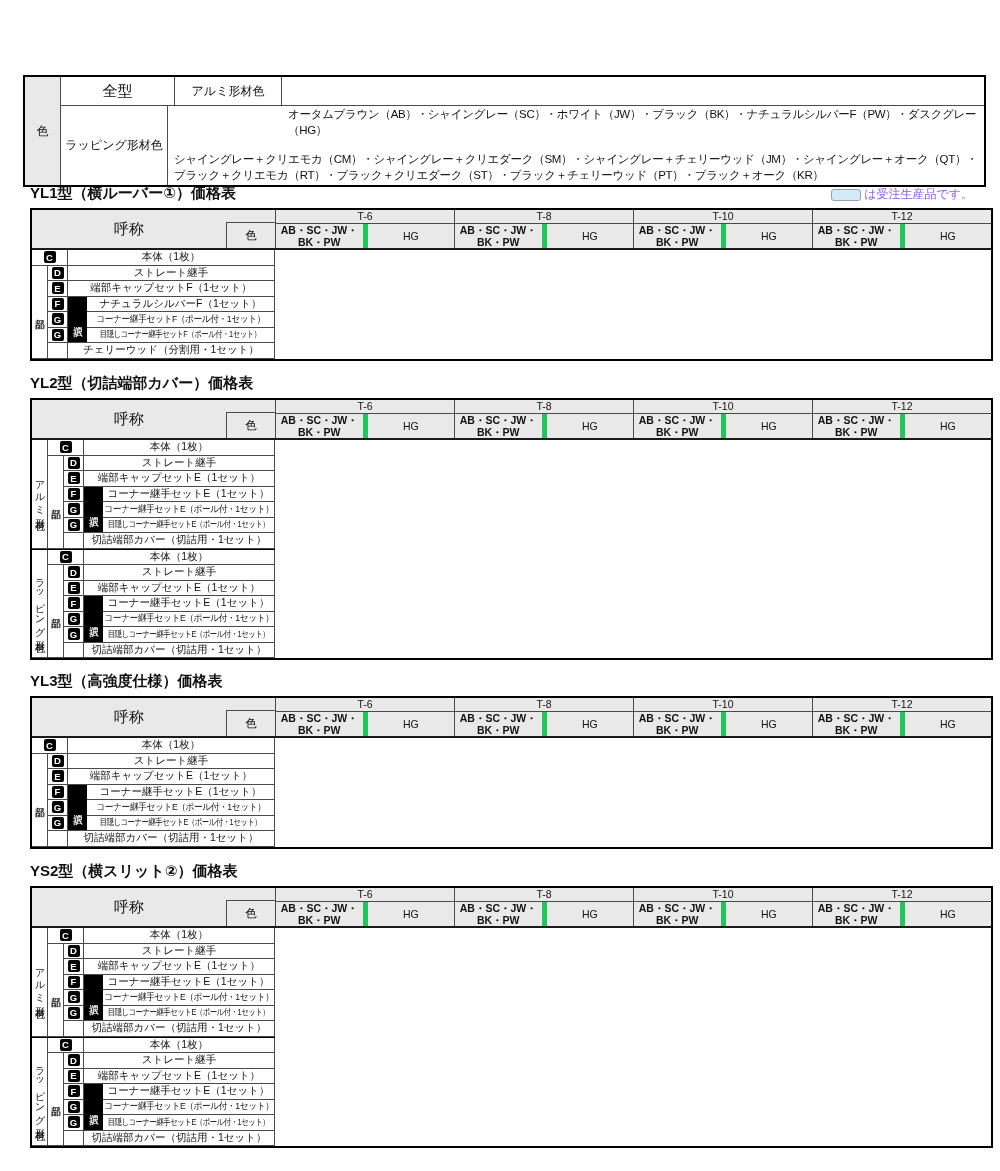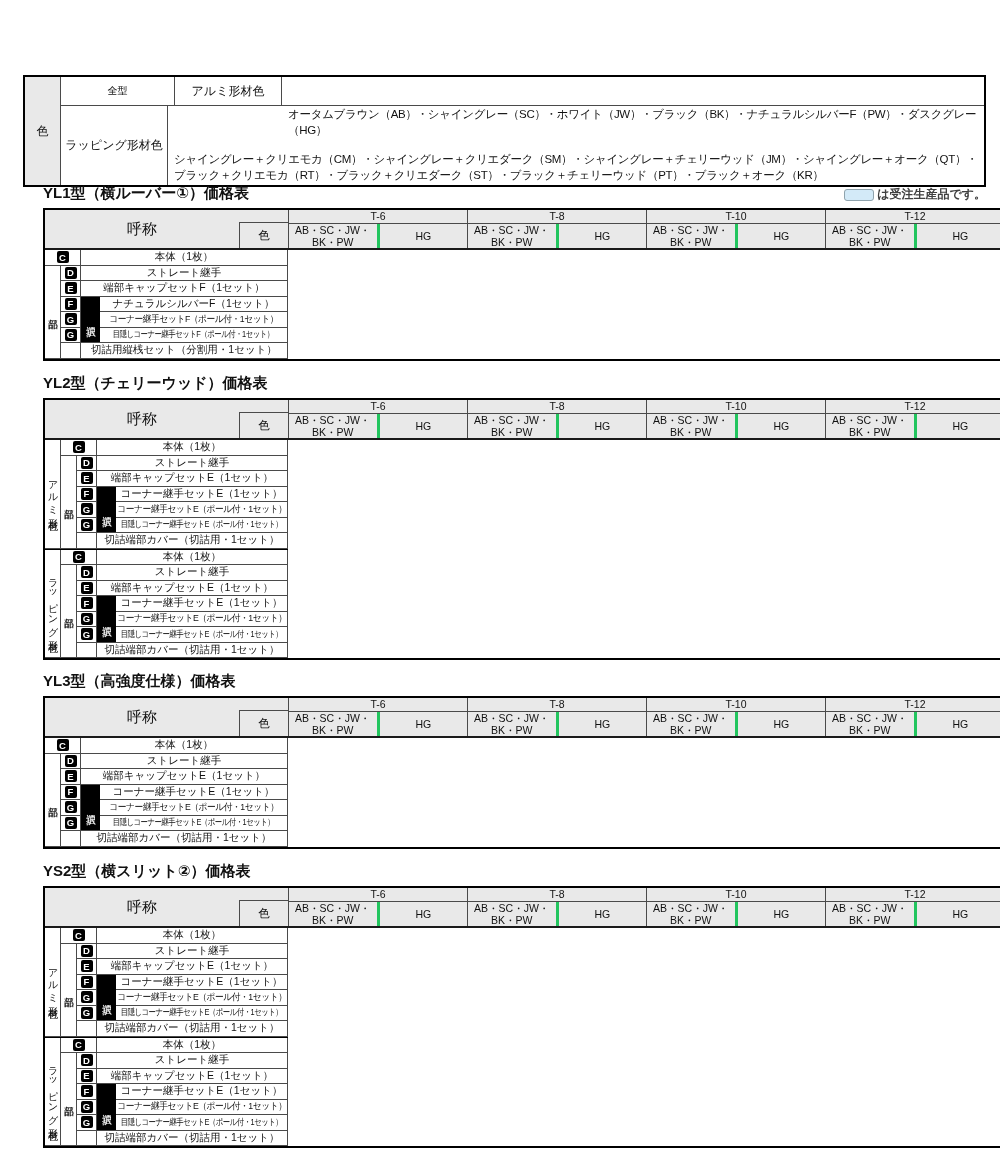--- a/index.html
+++ b/index.html
@@ -9,43 +9,43 @@
   .page-title { position: absolute; top: 4px; left: 21px; font-size: 28px; font-weight: 800; letter-spacing: -0.5px; white-space: nowrap; }
 
   
   .color-table { position: absolute; top: 75px; left: 23px; width: 963px; border: 2px solid #000; display: flex; background: #fff; }
   .ct-head { width: 36px; background: #e9e9e9; border-right: 1px solid #4a4a4a; display: flex; align-items: center; justify-content: center; font-size: 12px; }
   .ct-rows { flex: 1; display: flex; flex-direction: column; }
   .ct-row { display: flex; }
   .ct-row + .ct-row { border-top: 1px solid #4a4a4a; }
   .ct-row:first-child { height: 28px; }
   .ct-row:last-child { min-height: 37px; }
-  .ct-scope { width: 114px; border-right: 1px solid #4a4a4a; display: flex; align-items: center; justify-content: center; text-align: center; font-size: 10px; white-space: pre-line; line-height: 1.25; }
+  .ct-scope { width: 114px; border-right: 1px solid #4a4a4a; display: flex; align-items: center; justify-content: center; text-align: center; font-size: 15px; white-space: pre-line; line-height: 1.25; }
   .ct-type { width: 107px; border-right: 1px solid #4a4a4a; display: flex; align-items: center; justify-content: center; font-size: 12px; }
   .ct-colors { flex: 1; display: flex; align-items: center; padding: 12px 4px 2px 6px; font-size: 11.5px; letter-spacing: -0.3px; white-space: pre-line; line-height: 1.4; margin-top: 33px; }
 
   
-  .pt-section { position: absolute; left: 23px; width: 963px; padding-left: 20px; }
+  .pt-section { position: absolute; left: 10px; width: 963px; padding-left: 20px; }
   .pt-title-row { display: flex; justify-content: space-between; align-items: flex-end; height: 17px; margin-bottom: 5px; }
   .pt-title { font-size: 15px; font-weight: 800; white-space: nowrap; }
   .legend { display: flex; align-items: center; gap: 3px; }
   .legend-swatch { width: 30px; height: 12px; border: 1px solid #8fa3ad; border-radius: 3px; background: #d3eaf8; }
   .legend-text { font-size: 12px; color: #1e87c9; }
 
   .pt-table { width: 963px; border: 2px solid #000; background: #fff; }
   .pt-header { display: flex; height: 40px; background: #e9e9e9; border-bottom: 2px solid #1a1a1a; }
   .h-name { width: 194px; display: flex; align-items: center; justify-content: center; font-size: 15px; }
   .h-color-col { width: 49px; display: flex; flex-direction: column; }
   .h-color-top { height: 12px; }
   .h-color { flex: 1; border-top: 1px solid #4a4a4a; border-left: 1px solid #4a4a4a; display: flex; align-items: center; justify-content: center; font-size: 11.5px; }
   .h-group { flex: 1; border-left: 1px solid #4a4a4a; display: flex; flex-direction: column; }
   .h-size { height: 20px; border-bottom: 1px solid #4a4a4a; display: flex; align-items: center; justify-content: center; font-size: 10.5px; line-height: 1; }
   .h-subs { flex: 1; display: flex; }
   .h-sub { flex: 1; display: flex; align-items: center; justify-content: center; text-align: center; font-size: 10.5px; line-height: 1.15; white-space: pre-line; }
-  .h-sub:first-child { border-right: 3px solid #22c55e; }
+  .h-sub:first-child { border-right: 5px solid #22c55e; font-weight: bold; }
 
   .pt-body { display: flex; }
   .pt-labels { width: 243px; }
   .grp { display: grid; grid-template-rows: repeat(7, 15.5px); width: 243px; }
   .grp + .grp { border-top: 1px solid #000; }
   .cell { display: flex; align-items: center; justify-content: center; overflow: hidden; background: #fff; }
   .br { border-right: 1px solid #4a4a4a; }
   .bb { border-bottom: 1px solid #4a4a4a; }
   .vtext { writing-mode: vertical-rl; text-orientation: upright; font-size: 10px; letter-spacing: 1px; line-height: 1; }
   .sentaku { background: #000; color: #fff; writing-mode: vertical-rl; text-orientation: upright; font-size: 10px; letter-spacing: 1px; line-height: 1; }
@@ -77,21 +77,21 @@
       </div>
     </div>
   </div>
 
   <div id="sections">
       <section class="pt-section" style="top: 186px;">
     <div class="pt-title-row">
       <h2 class="pt-title">YL1型（横ルーバー①）価格表</h2>
       <div class="legend">
         <span class="legend-swatch" style="background: rgb(211, 234, 248);"></span>
-        <span class="legend-text" style="color: #404040; font-weight: bold;">は受注生産品です。</span>
+        <span class="legend-text" style="color: #8b5cf6;">は受注生産品です。</span>
       </div>
     </div>
     <div class="pt-table">
       <div class="pt-header">
         <div class="h-name">呼称</div>
         <div class="h-color-col">
           <div class="h-color-top"></div>
           <div class="h-color">色</div>
         </div>
         <div class="h-group">
@@ -163,31 +163,31 @@
                   <span class="t small">コーナー継手セットF（ポール付・1セット）</span>
                 </div>
                 <div class="cell bcell br bb" style="grid-area: 6 / 2 / span 1 / span 1;">
                   <span class="badge">G</span>
                 </div>
                 <div class="cell lbl br bb" style="grid-area: 6 / 4 / span 1 / span 1;">
                   <span class="t xsmall">目隠しコーナー継手セットF（ポール付・1セット）</span>
                 </div>
                 <div class="cell bcell br bb" style="grid-area: 7 / 2 / span 1 / span 1;"></div>
                 <div class="cell lbl br bb" style="grid-area: 7 / 3 / span 1 / span 2;">
-                  <span class="t">切詰用縦桟セット（分割用・1セット）</span>
+                  <span class="t">チェリーウッド（分割用・1セット）</span>
                 </div>
               </div>
             </div>
         <div class="pt-data"></div>
       </div>
     </div>
   </section>
       <section class="pt-section" style="top: 376px;">
     <div class="pt-title-row">
-      <h2 class="pt-title">YL2型（チェリーウッド）価格表</h2>
+      <h2 class="pt-title">YL2型（切詰端部カバー）価格表</h2>
 
     </div>
     <div class="pt-table">
       <div class="pt-header">
         <div class="h-name">呼称</div>
         <div class="h-color-col">
           <div class="h-color-top"></div>
           <div class="h-color">色</div>
         </div>
         <div class="h-group">

